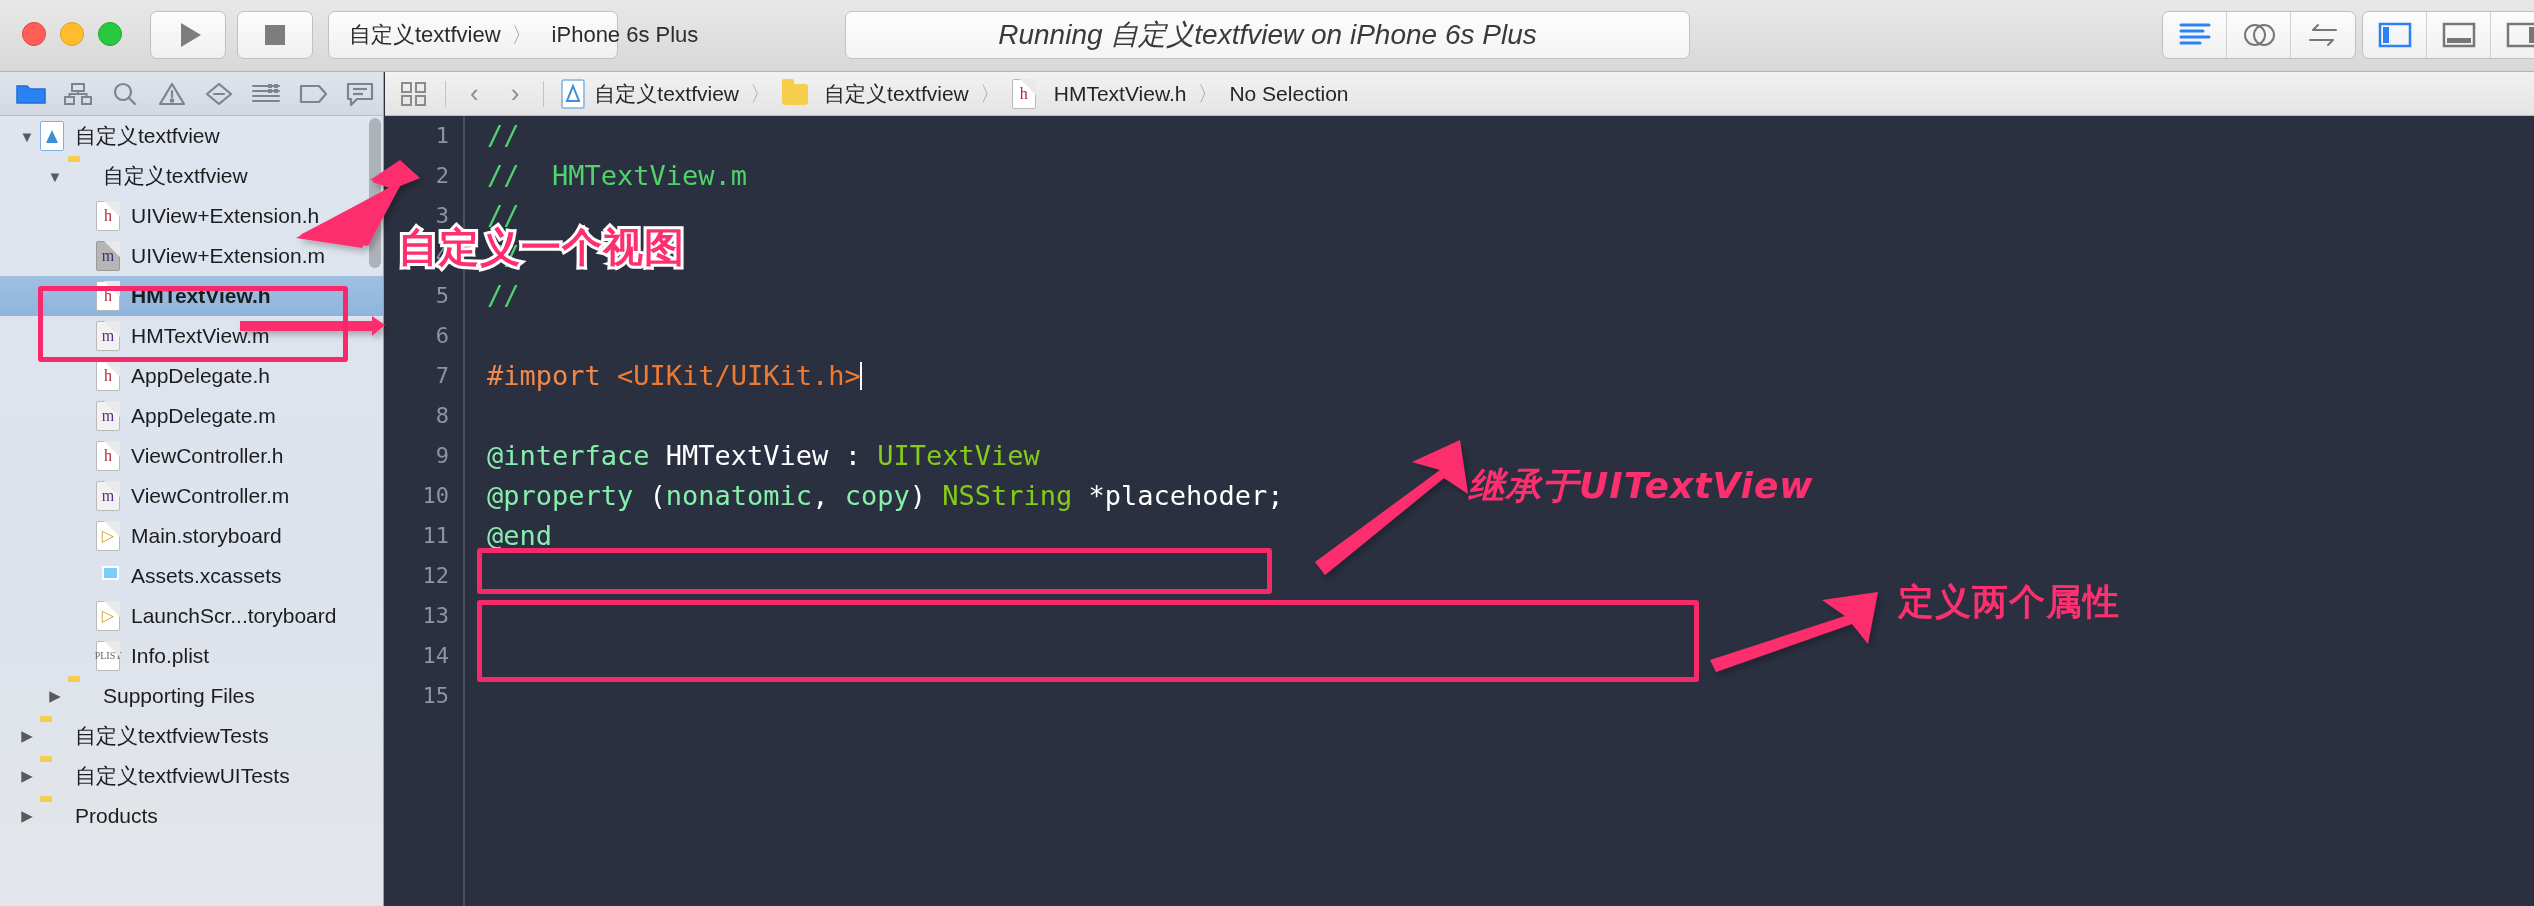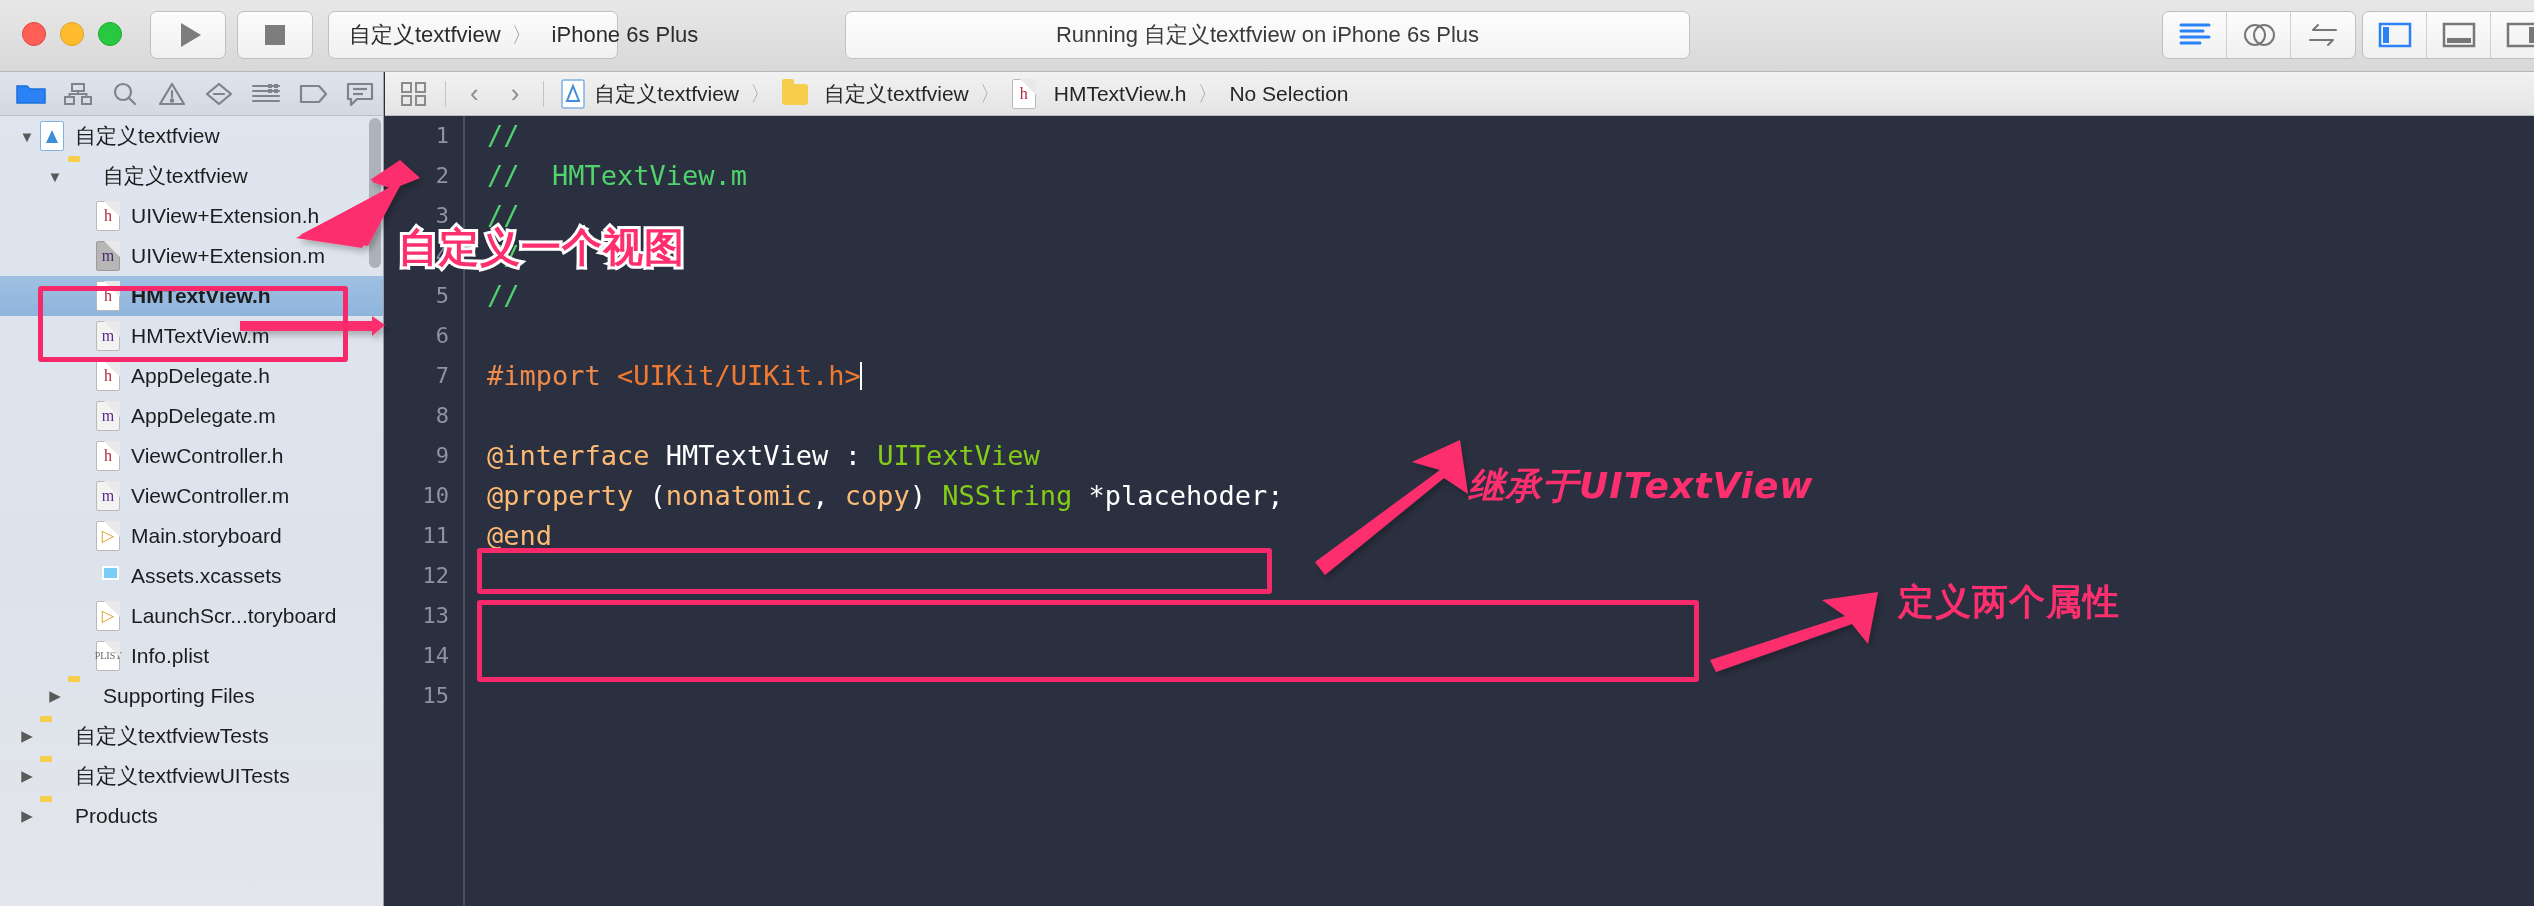--- a/index.html
+++ b/index.html
@@ -44,21 +44,21 @@
   }
   .scheme-txt{ font-size:22px; color:#2b2b2b; white-space:nowrap; }
   .chev-sep{ font-size:21px; color:#9a9a9a; padding:0 3px; }
 
   #status-bar{
     position:absolute; left:845px; top:11px; width:845px; height:48px;
     background:linear-gradient(to bottom,#fdfdfd,#f4f4f4);
     border:1px solid #c3c3c3; border-radius:7px;
     display:flex; align-items:center; justify-content:center;
   }
-  #status-bar .s{ font-size:22px; color:#3a3a3a; }
+  #status-bar .s{ font-size:28px; color:#3a3a3a;font-style:italic; }
 
   .tb-group{ position:absolute; top:11px; height:48px; display:flex;
     border:1px solid #c0c0c0; border-radius:7px; overflow:hidden;
     background:linear-gradient(to bottom,#fcfcfc,#f0f0f0); }
   .tb-group > div{ width:64px; height:46px; display:flex; align-items:center; justify-content:center;
     border-right:1px solid #d0d0d0; }
   .tb-group > div:last-child{ border-right:none; }
   #editor-mode-group{ left:2162px; }
   #view-toggle-group{ left:2362px; }
 
@@ -136,21 +136,21 @@
   .gl{ height:40px;line-height:40px;text-align:right;padding-right:14px;
        font-family:"DejaVu Sans Mono",monospace;font-size:22px;color:#8d93a3; }
   .code{
     position:absolute;left:82px;top:0;right:0;bottom:0;padding-left:20px;
     font-family:"DejaVu Sans Mono",monospace;font-size:27px;
   }
   .cl{ height:40px;line-height:40px;white-space:pre;color:#e8e8e8; }
   .c-com{ color:#4fd36a; }
   .c-pre{ color:#ef8a4b; }
   .c-str{ color:#f07a2f; }
-  .c-kw{ color:#fdba74; }
+  .c-kw{ color:#86efac; }
   .c-type{ color:#84cc16; }
   .c-wh{ color:#ffffff; }
   .caret{ display:inline-block;width:2px;height:28px;background:#fff;
           vertical-align:-5px;margin-left:-1px; }
 
   
   .ann-rect{ position:absolute;border:5px solid #f8296b;border-radius:3px;pointer-events:none; }
   .ann-txt{
     position:absolute; font-family:"DejaVu Sans", sans-serif; font-weight:bold;
     color:#fd2f6e; white-space:nowrap; letter-spacing:1px;

